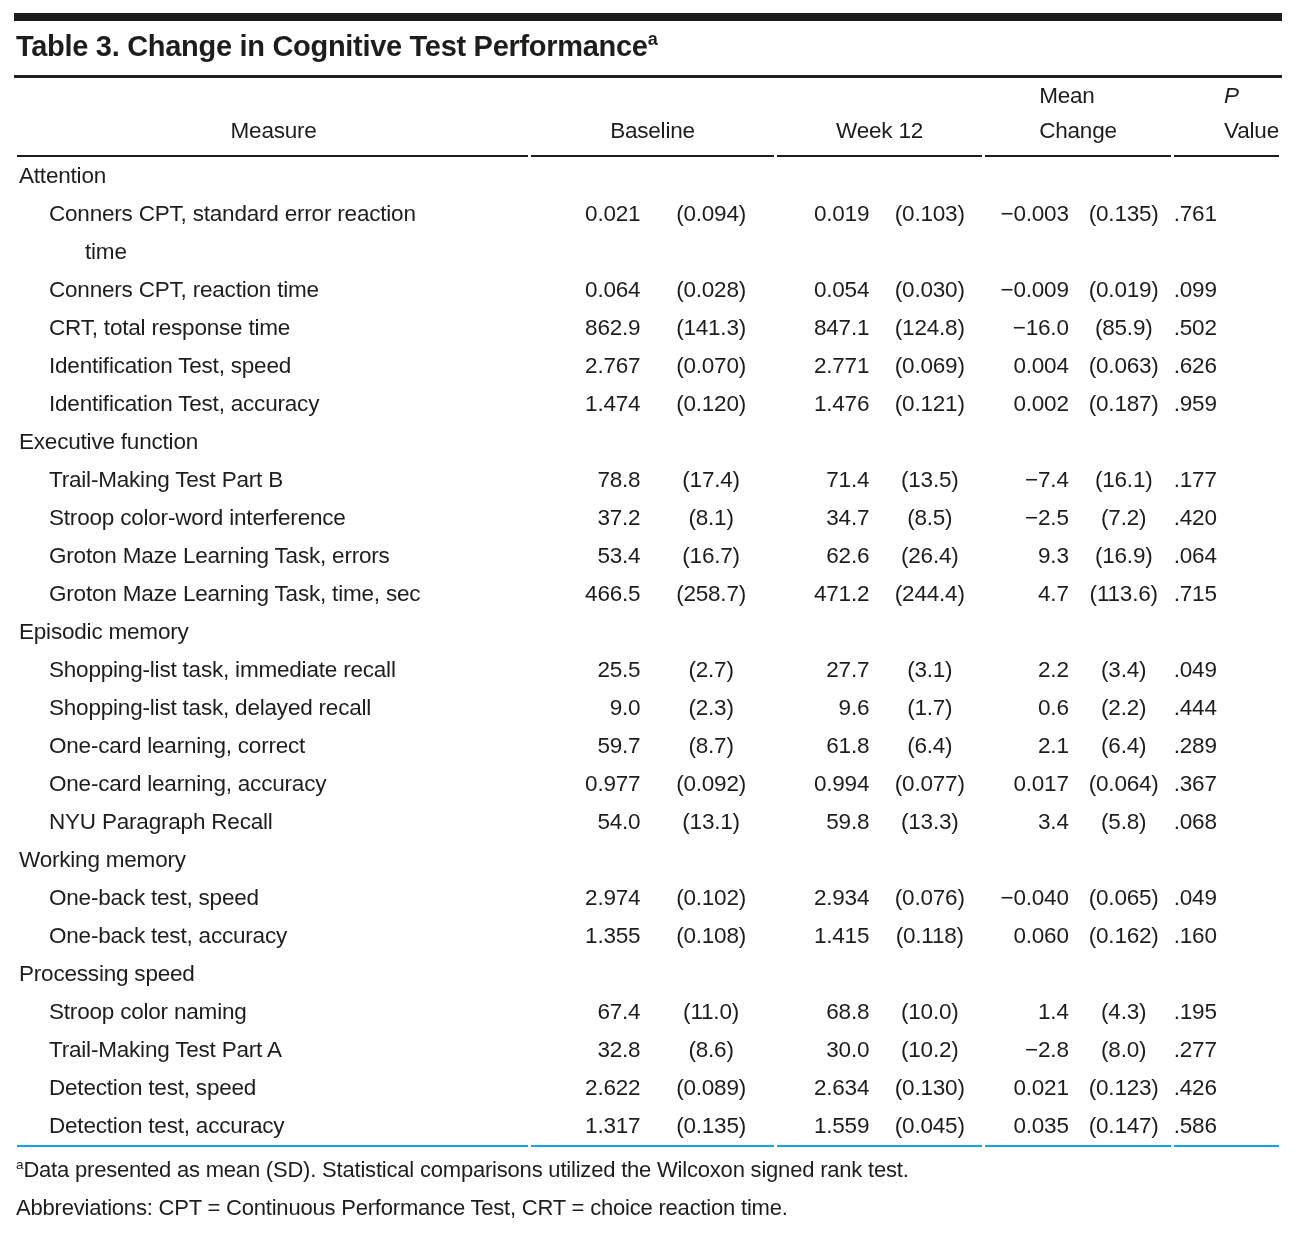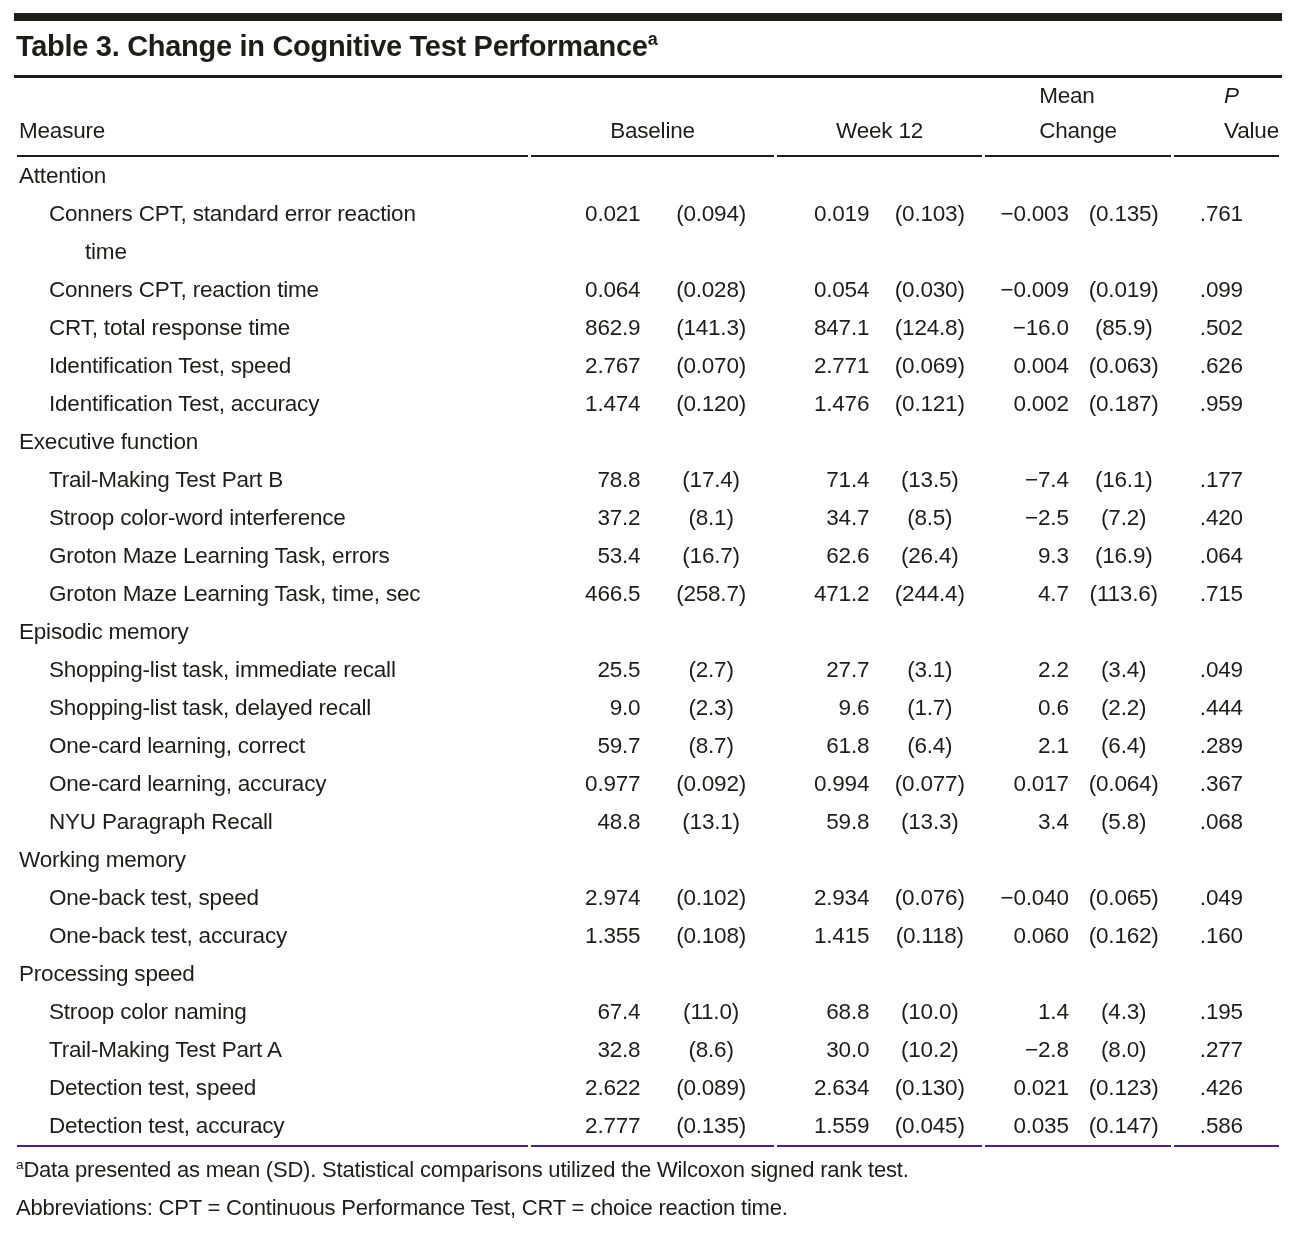--- a/index.html
+++ b/index.html
@@ -25,34 +25,34 @@
   col.c-measure{width:510px;}
   col.c-baseline{width:242px;}
   col.c-week12{width:205px;}
   col.c-change{width:185px;}
   col.c-p{width:105px;}
   thead th{
     font-weight:normal;vertical-align:bottom;
     border-bottom:2px solid #1d1d1b;
     padding:0 0 7px 0;line-height:35px;height:69px;
   }
-  th.h-measure{text-align:left;padding-left:2px;}
+  th.h-measure{text-align:center;padding-left:2px;}
   th.h-num{text-align:center;}
   th.h-p{text-align:right;}
   th .stack{display:inline-block;text-align:left;}
   th i{font-style:italic;}
   tbody td{line-height:38px;vertical-align:top;padding:0;}
   tr.section td{padding-left:2px;}
   td.measure .m1{padding-left:32px;}
   td.measure .m2{padding-left:68px;}
   td.num{white-space:nowrap;}
   td.num .v{display:inline-block;width:45%;text-align:right;box-sizing:border-box;}
   td.num .s{display:inline-block;width:55%;text-align:center;box-sizing:border-box;padding-left:8px;}
-  td.p{text-align:center;padding-right:10px;}
-  tbody tr.lastrow td{border-bottom:2px solid #4c1d95;margin-top:25px;}
+  td.p{text-align:left;padding-right:10px;}
+  tbody tr.lastrow td{border-bottom:2px solid #0ea5e9;margin-top:25px;}
   .footnotes{font-size:22px;letter-spacing:-0.2px;line-height:38px;padding:4px 0 16px 2px;}
   .footnotes sup{font-size:0.62em;vertical-align:super;line-height:0;}
   .bottomrule{height:3px;background:#1d1d1b;}
 </style>
 </head>
 <body>
 
 <div class="wrap">
 
   <div class="topbar"></div>
@@ -207,21 +207,21 @@
           </td>
           <td class="num"><span class="v">0.977</span><span class="s">(0.092)</span></td>
           <td class="num"><span class="v">0.994</span><span class="s">(0.077)</span></td>
           <td class="num"><span class="v">0.017</span><span class="s">(0.064)</span></td>
           <td class="p">.367</td>
         </tr>
         <tr>
           <td class="measure">
             <div class="m1">NYU Paragraph Recall</div>
           </td>
-          <td class="num"><span class="v">48.8</span><span class="s">(13.1)</span></td>
+          <td class="num"><span class="v">54.0</span><span class="s">(13.1)</span></td>
           <td class="num"><span class="v">59.8</span><span class="s">(13.3)</span></td>
           <td class="num"><span class="v">3.4</span><span class="s">(5.8)</span></td>
           <td class="p">.068</td>
         </tr>
         <tr class="section">
           <td colspan="5">Working memory</td>
         </tr>
         <tr>
           <td class="measure">
             <div class="m1">One-back test, speed</div>
@@ -267,21 +267,21 @@
           </td>
           <td class="num"><span class="v">2.622</span><span class="s">(0.089)</span></td>
           <td class="num"><span class="v">2.634</span><span class="s">(0.130)</span></td>
           <td class="num"><span class="v">0.021</span><span class="s">(0.123)</span></td>
           <td class="p">.426</td>
         </tr>
         <tr class="lastrow">
           <td class="measure">
             <div class="m1">Detection test, accuracy</div>
           </td>
-          <td class="num"><span class="v">2.777</span><span class="s">(0.135)</span></td>
+          <td class="num"><span class="v">1.317</span><span class="s">(0.135)</span></td>
           <td class="num"><span class="v">1.559</span><span class="s">(0.045)</span></td>
           <td class="num"><span class="v">0.035</span><span class="s">(0.147)</span></td>
           <td class="p">.586</td>
         </tr>
       </tbody>
   </table>
 
   <div class="footnotes">
     <div><sup>a</sup><span>Data presented as mean (SD). Statistical comparisons utilized the Wilcoxon signed rank test.</span></div>
     <div>Abbreviations: CPT = Continuous Performance Test, CRT = choice reaction time.</div>

